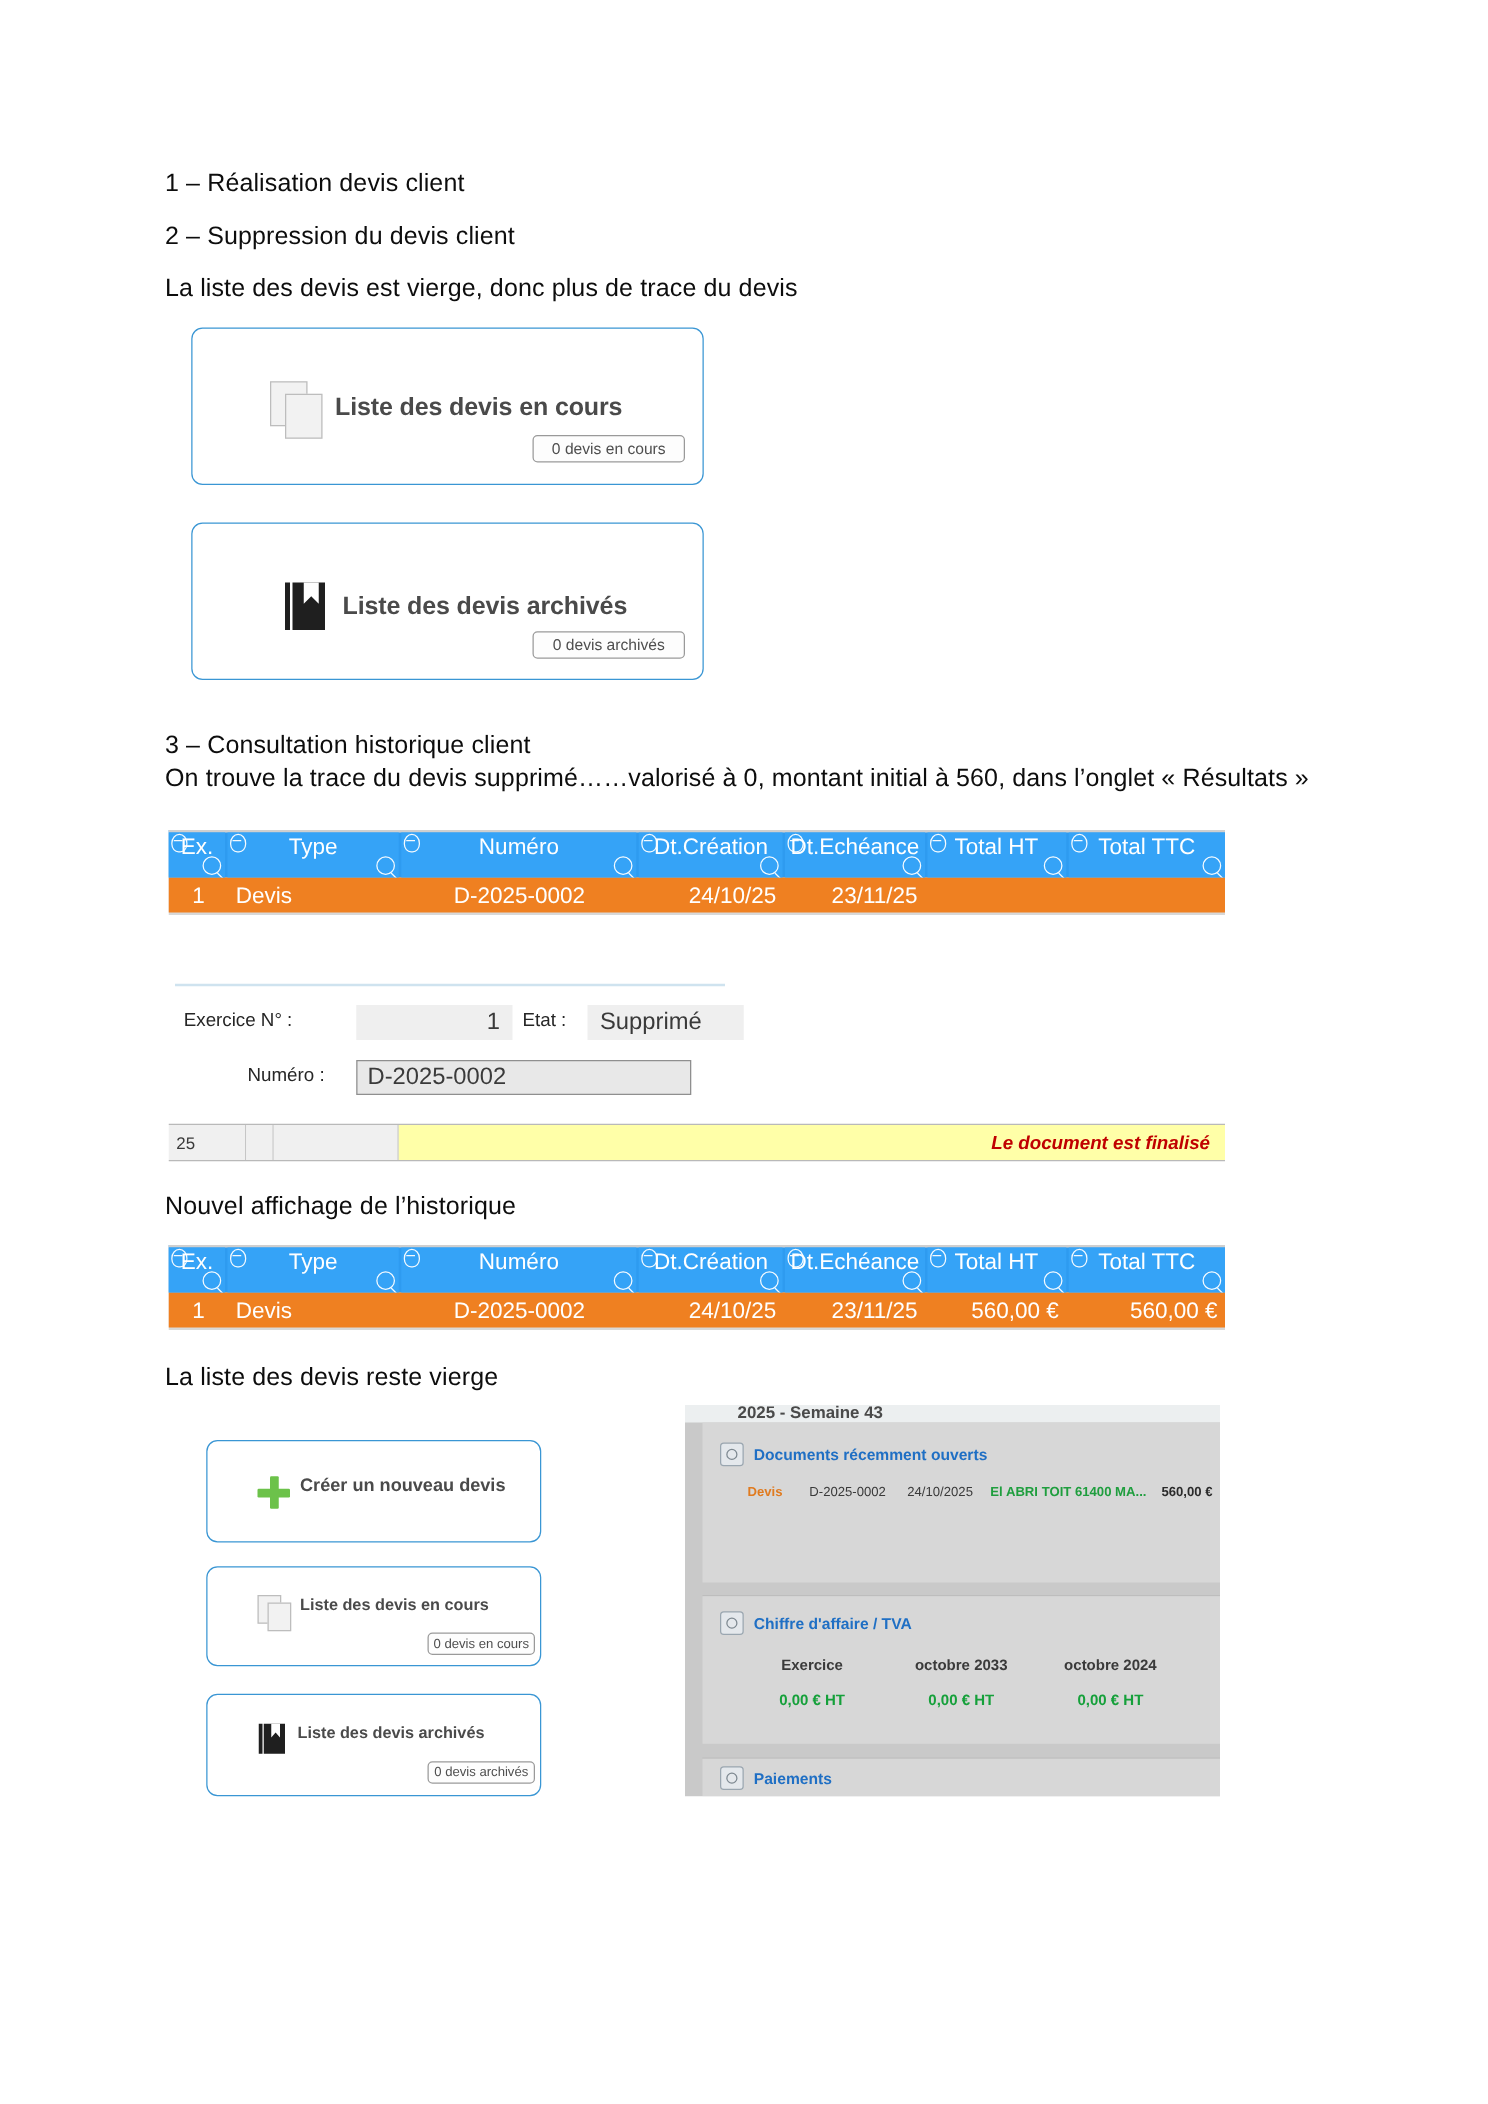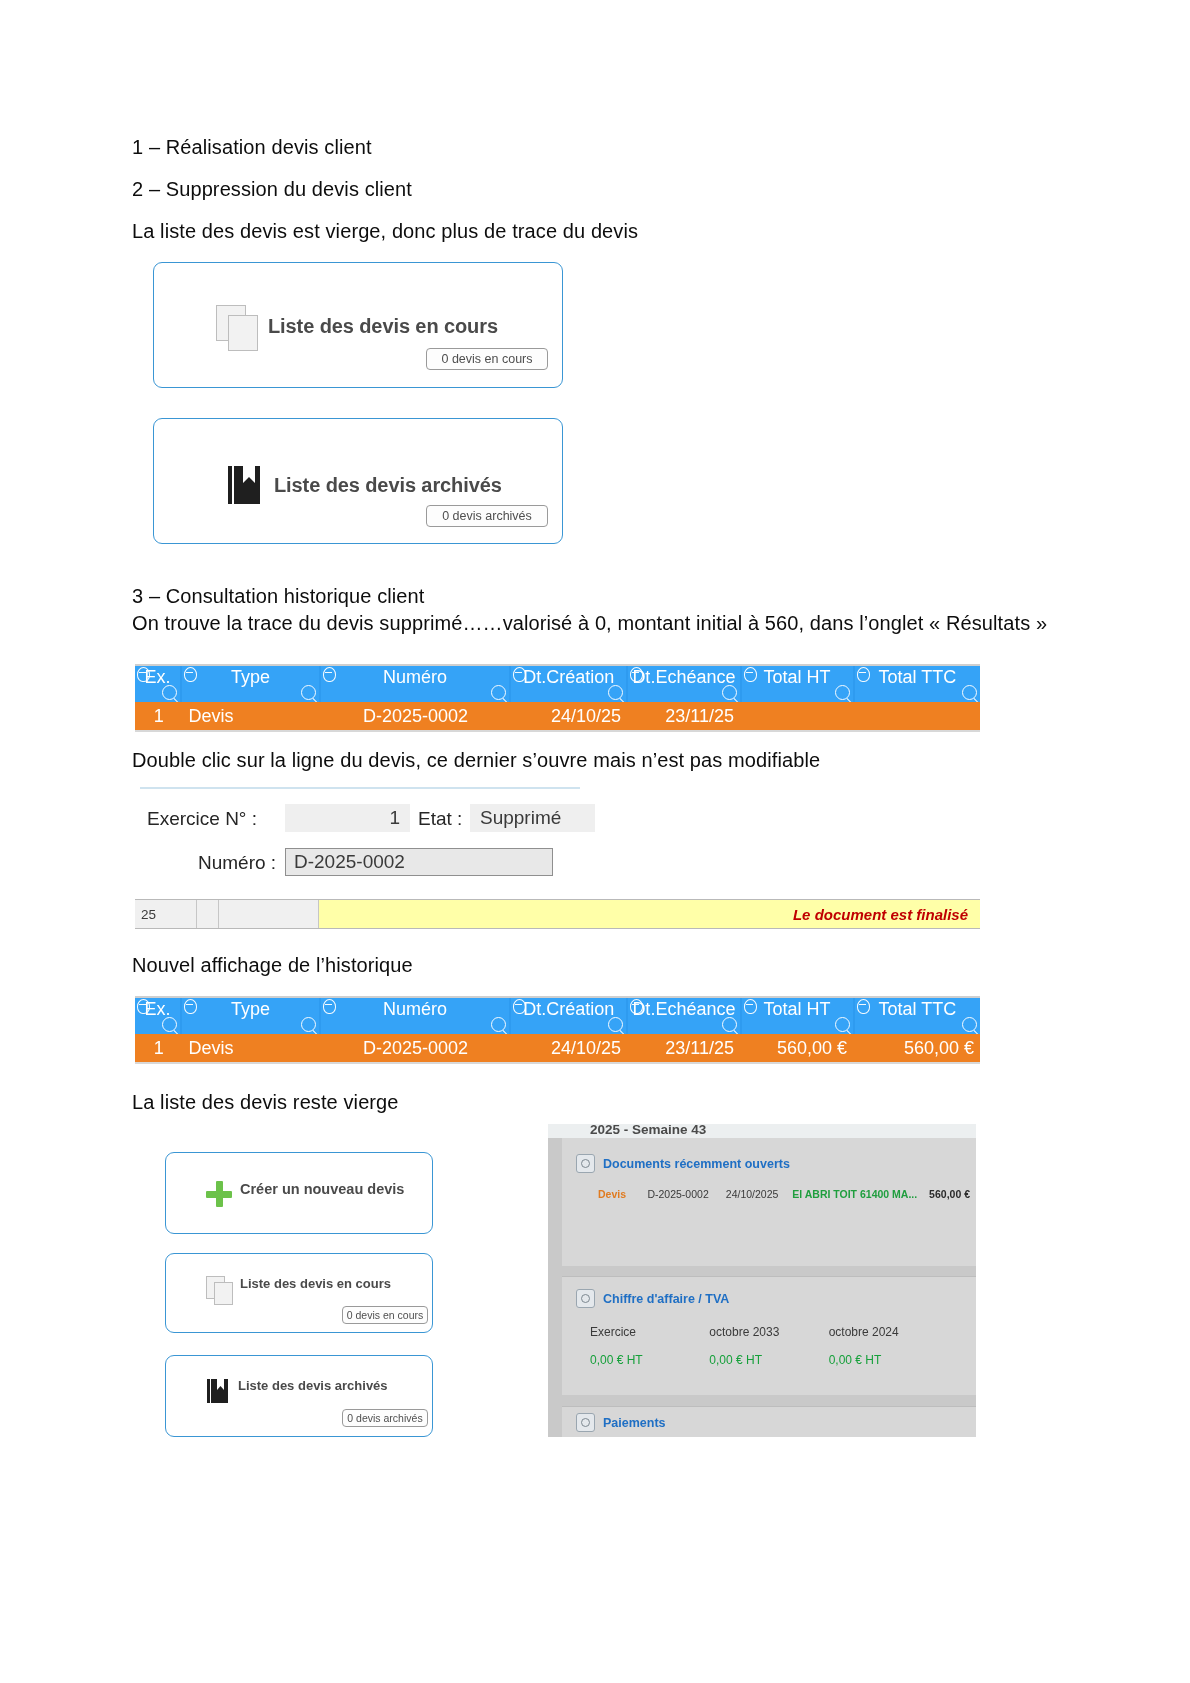--- a/index.html
+++ b/index.html
@@ -179,21 +179,21 @@
     position: absolute;
     background: #ffffff;
   }
   .form-sep {
     position: absolute;
     height: 2px;
     background: #cfe3ef;
   }
   .flabel {
     position: absolute;
-    font-size: 19px;
+    font-size: 15px;
     color: #262626;
     white-space: nowrap;
   }
   .ffield {
     position: absolute;
     background: #efefef;
     box-sizing: border-box;
     display: flex;
     align-items: center;
     font-size: 19px;
@@ -338,22 +338,23 @@
   .doc-date { color: #3a3a3a; }
   .doc-client { color: #1f9e3e; font-weight: bold; }
   .doc-amount { color: #2b2b2b; font-weight: bold; }
   .ca-hdr, .ca-vals {
     position: absolute;
     display: flex;
     width: 100%;
   }
   .ca-cell {
     flex: 1;
+    text-align: center;
     font-size: 12px;
-    font-weight: normal;
+    font-weight: bold;
     color: #3a3a3a;
     white-space: nowrap;
   }
   .ca-cell.val {
     color: #15a03a;
   }
   .dash-divider {
     position: absolute;
     height: 1px;
     background: #bdbdbd;
@@ -438,21 +439,20 @@
         <div class="gc" style="width: 50px; justify-content: center;">1</div>
         <div class="gc" style="width: 147px; justify-content: flex-start;">Devis</div>
         <div class="gc" style="width: 202px; justify-content: center;">D-2025-0002</div>
         <div class="gc" style="width: 124px; justify-content: flex-end;">24/10/25</div>
         <div class="gc" style="width: 120px; justify-content: flex-end;">23/11/25</div>
         <div class="gc" style="width: 120px; justify-content: flex-end;"></div>
         <div class="gc" style="width: 135px; justify-content: flex-end;"></div>
       </div>
   </div>
 
-  <div class="para" style="top:748px">Double clic sur la ligne du devis, ce dernier s’ouvre mais n’est pas modifiable</div>
 
   <div class="formpanel" style="left:135px; top:786px; width:845px; height:145px;">
     <div class="form-sep" style="left:5px; top:1px; width:440px;"></div>
 
     <span class="flabel" style="left:12px; top:22px;">Exercice N° :</span>
     <div class="ffield" style="left:150px; top:18px; width:125px; height:28px; justify-content:flex-end; padding-right:10px;">1</div>
 
     <span class="flabel" style="left:283px; top:22px;">Etat :</span>
     <div class="ffield" style="left:335px; top:18px; width:125px; height:28px; padding-left:10px;">Supprimé</div>
 

